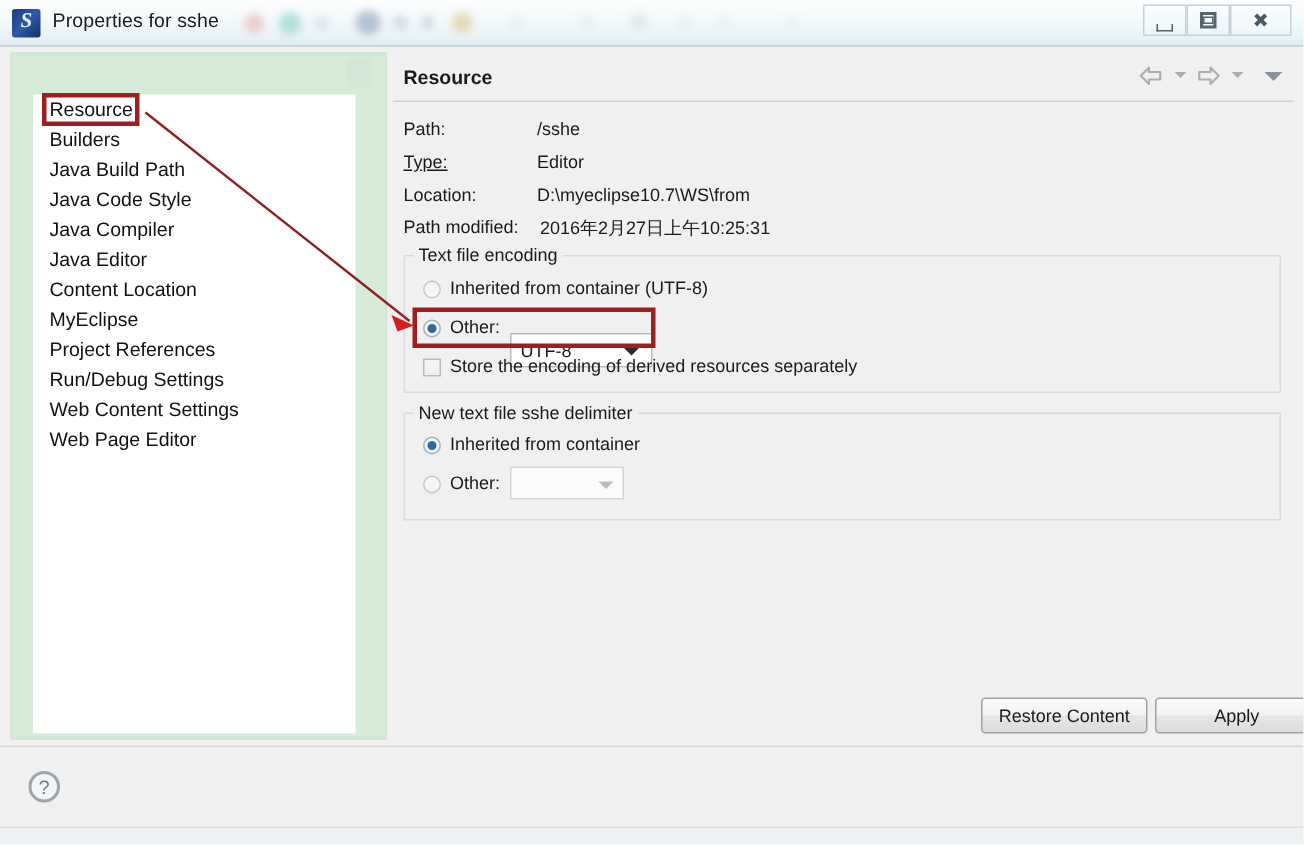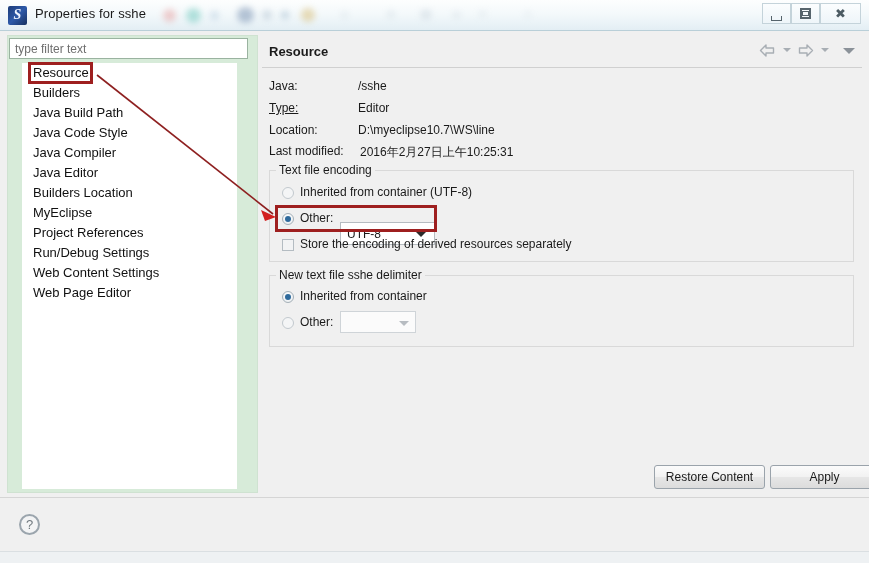--- a/index.html
+++ b/index.html
@@ -394,32 +394,29 @@
       <div id="max-box-inner"></div>
     </div>
     <div class="wbtn" id="btn-close">
       <div class="mark">✖</div>
     </div>
   </div>
 
   <div id="left-panel"></div>
 
   <div id="filter-green-tail"></div>
-  <div id="filter-box">
-    <div class="ph">type filter text</div>
-  </div>
 
   <div id="tree-list">
     <div class="tree-item" style="top:0px;">   <span>Resource</span></div>
     <div class="tree-item" style="top:20px;">  <span>Builders</span></div>
     <div class="tree-item" style="top:40px;">  <span>Java Build Path</span></div>
     <div class="tree-item" style="top:60px;">  <span>Java Code Style</span></div>
     <div class="tree-item" style="top:80px;">  <span>Java Compiler</span></div>
     <div class="tree-item" style="top:100px;"> <span>Java Editor</span></div>
-    <div class="tree-item" style="top:120px;"> <span>Builders Location</span></div>
+    <div class="tree-item" style="top:120px;"> <span>Content Location</span></div>
     <div class="tree-item" style="top:140px;"> <span>MyEclipse</span></div>
     <div class="tree-item" style="top:160px;"> <span>Project References</span></div>
     <div class="tree-item" style="top:180px;"> <span>Run/Debug Settings</span></div>
     <div class="tree-item" style="top:200px;"> <span>Web Content Settings</span></div>
     <div class="tree-item" style="top:220px;"> <span>Web Page Editor</span></div>
   </div>
 
   <div id="right-panel">
     <div id="page-title">Resource</div>
     <div id="title-rule"></div>
@@ -427,27 +424,27 @@
     <svg class="nav-arrow" style="left:497px;" viewBox="0 0 17 15">
       <path d="M7 2 L1.5 7.5 L7 13 L7 10 L14.5 10 L14.5 5 L7 5 Z" fill="none" stroke="#a8aeb4" stroke-width="1.4" stroke-linejoin="round"></path>
     </svg>
     <div class="nav-tri" style="left:521px;"></div>
     <svg class="nav-arrow" style="left:535px;" viewBox="0 0 17 15">
       <path d="M10 2 L15.5 7.5 L10 13 L10 10 L2.5 10 L2.5 5 L10 5 Z" fill="none" stroke="#a8aeb4" stroke-width="1.4" stroke-linejoin="round"></path>
     </svg>
     <div class="nav-tri" style="left:559px;"></div>
     <div id="nav-menu-tri"></div>
 
-    <div class="info-label" style="top:44px;">Java:</div>
+    <div class="info-label" style="top:44px;">Path:</div>
     <div class="info-value" style="top:44px;">/sshe</div>
     <div class="info-label" style="top:66px;text-decoration:underline;">Type:</div>
     <div class="info-value" style="top:66px;">Editor</div>
     <div class="info-label" style="top:88px;">Location:</div>
-    <div class="info-value" style="top:88px;">D:\myeclipse10.7\WS\line</div>
-    <div class="info-label" style="top:109px;">Last modified:</div>
+    <div class="info-value" style="top:88px;">D:\myeclipse10.7\WS\from</div>
+    <div class="info-label" style="top:109px;">Path modified:</div>
     <div class="info-value" id="lm-value" style="top:109px;">2016年2月27日上午10:25:31</div>
 
     <div class="groupbox" style="left:7px;top:135px;width:585px;height:92px;"></div>
     <div class="group-title" style="left:14px;top:128px;">Text file encoding</div>
 
     <div class="radio dim" style="left:20px;top:152px;"></div>
     <div class="ctrl-label" style="left:38px;top:150px;">Inherited from container (UTF-8)</div>
 
     <div class="radio on" style="left:20px;top:178px;"></div>
     <div class="ctrl-label" style="left:38px;top:176px;">Other:</div>

